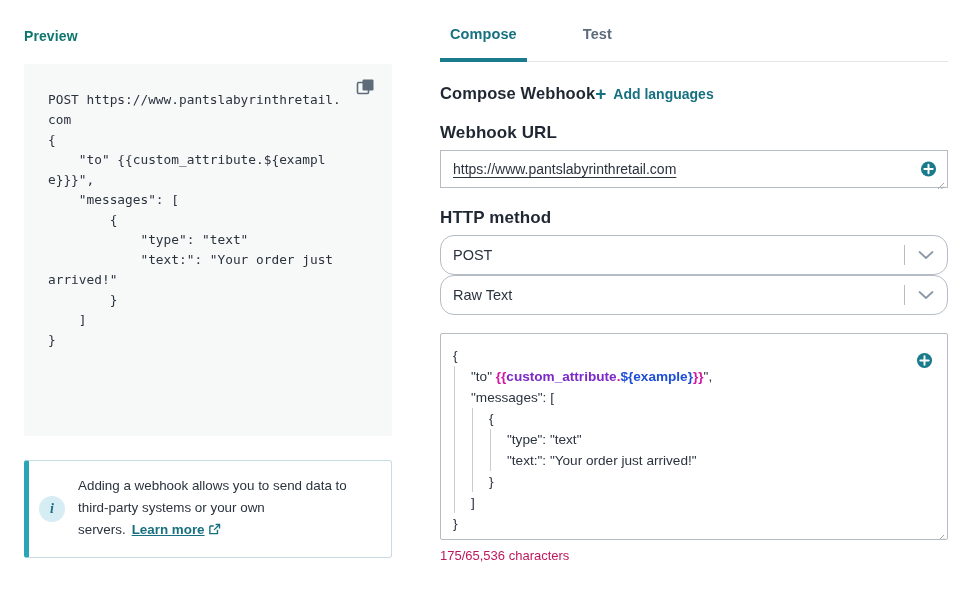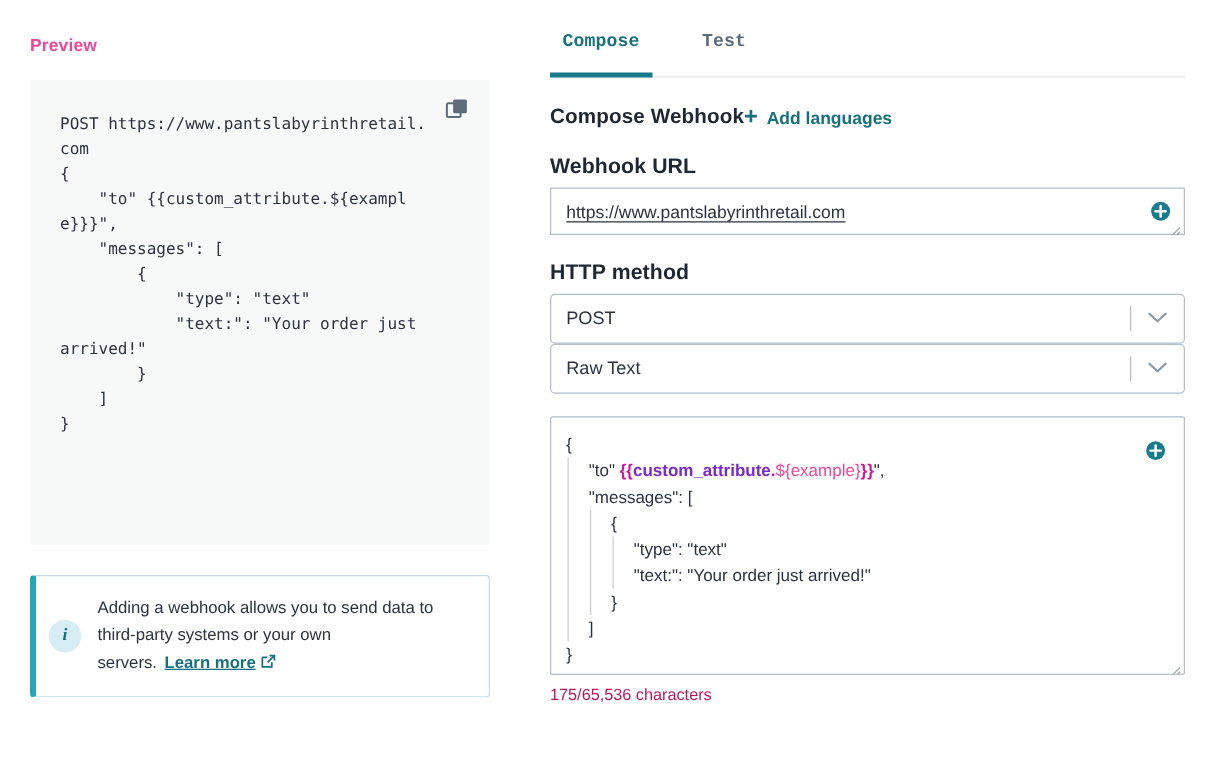--- a/index.html
+++ b/index.html
@@ -19,21 +19,21 @@
   
   #preview-col {
     position: absolute;
     left: 0; top: 0;
     width: 416px; height: 613px;
     padding: 28px 24px 0 24px;
   }
   .preview-heading {
     font-size: 14px;
     font-weight: bold;
-    color: #ec4899;
+    color: #0f766e;
     letter-spacing: .1px;
     margin: 0 0 20px 0;
   }
   #preview-box {
     position: relative;
     width: 368px;
     height: 372px;
     background: #f7f8f8;
     border-radius: 2px;
     padding: 26px 16px 16px 24px;
@@ -100,24 +100,23 @@
   #compose-col {
     position: absolute;
     left: 424px; top: 0;
     width: 550px; height: 613px;
     padding: 24px 26px 0 16px;
   }
 
   #tabs {
     position: relative;
     display: flex;
-    gap: 30px;
+    gap: 46px;
     border-bottom: 1px solid #e3e6e8;
     height: 38px;
-    font-family: Liberation Mono, monospace;
   }
   .tab {
     font-size: 14.5px;
     font-weight: bold;
     color: #5c6b7a;
     padding: 2px 10px 0 10px;
     cursor: pointer;
     position: relative;
     letter-spacing: .1px;
   }
@@ -197,21 +196,21 @@
     width: 10px; height: 10px;
     pointer-events: none;
   }
 
   
   .select-box {
     position: relative;
     width: 100%;
     height: 40px;
     border: 1px solid #b5bcc4;
-    border-radius: 4px;
+    border-radius: 14px;
     background: #fff;
     display: flex;
     align-items: center;
     padding: 0 12px;
   }
   .select-value {
     font-size: 14.5px;
     color: #2b333f;
   }
   .select-divider {
@@ -248,21 +247,21 @@
     position: relative;
   }
   .ln { position: relative; height: 21px; }
   
   #guides { position: absolute; left: 0; top: 0; right: 0; bottom: 0; pointer-events: none; }
   .guide { position: absolute; width: 1px; background: #c9cdd2; }
 
   .tok-brace  { color: #d215a0; font-weight: bold; }
   .tok-attr   { color: #7b29c9; font-weight: bold; }
   .tok-dot    { color: #d215a0; font-weight: bold; }
-  .tok-var    { color: #ec4899; font-weight: normal; margin-top: 36px; }
+  .tok-var    { color: #1d4ed8; font-weight: bold; margin-top: 36px; }
 
   #char-count {
     margin-top: 8px;
     text-align: left;
     font-size: 13px;
     color: #be185d;
   }
 </style>
 </head>
 <body>

